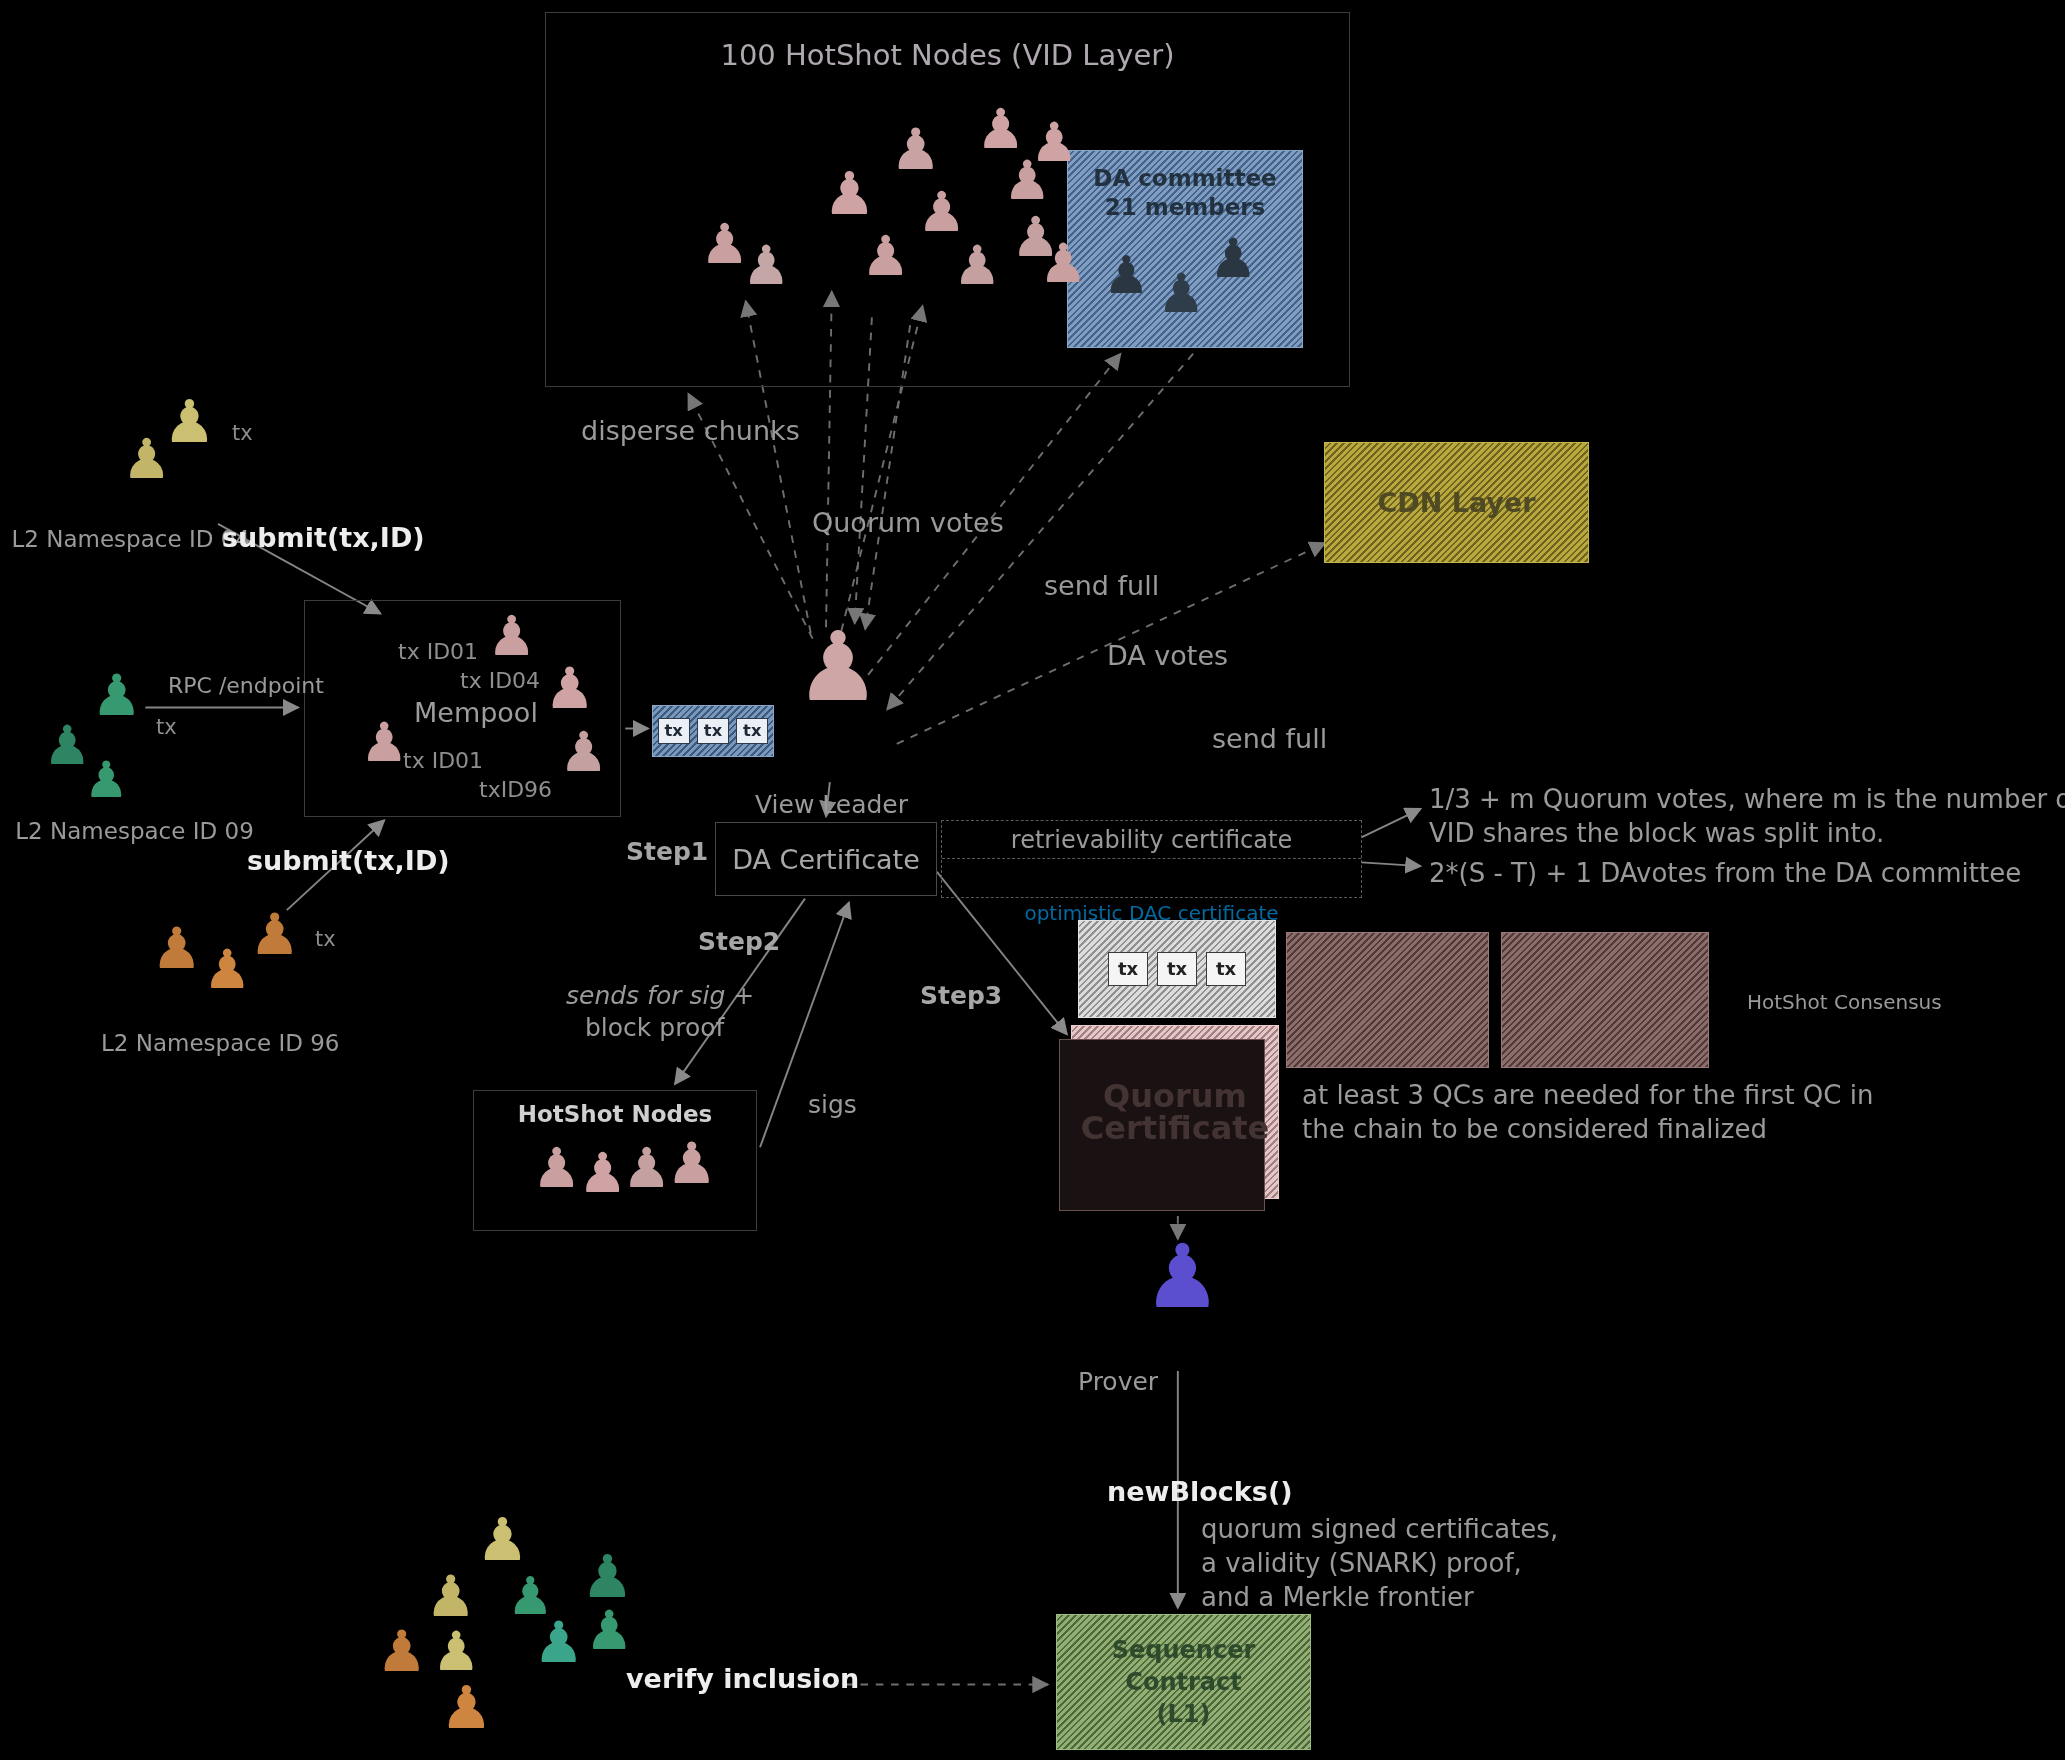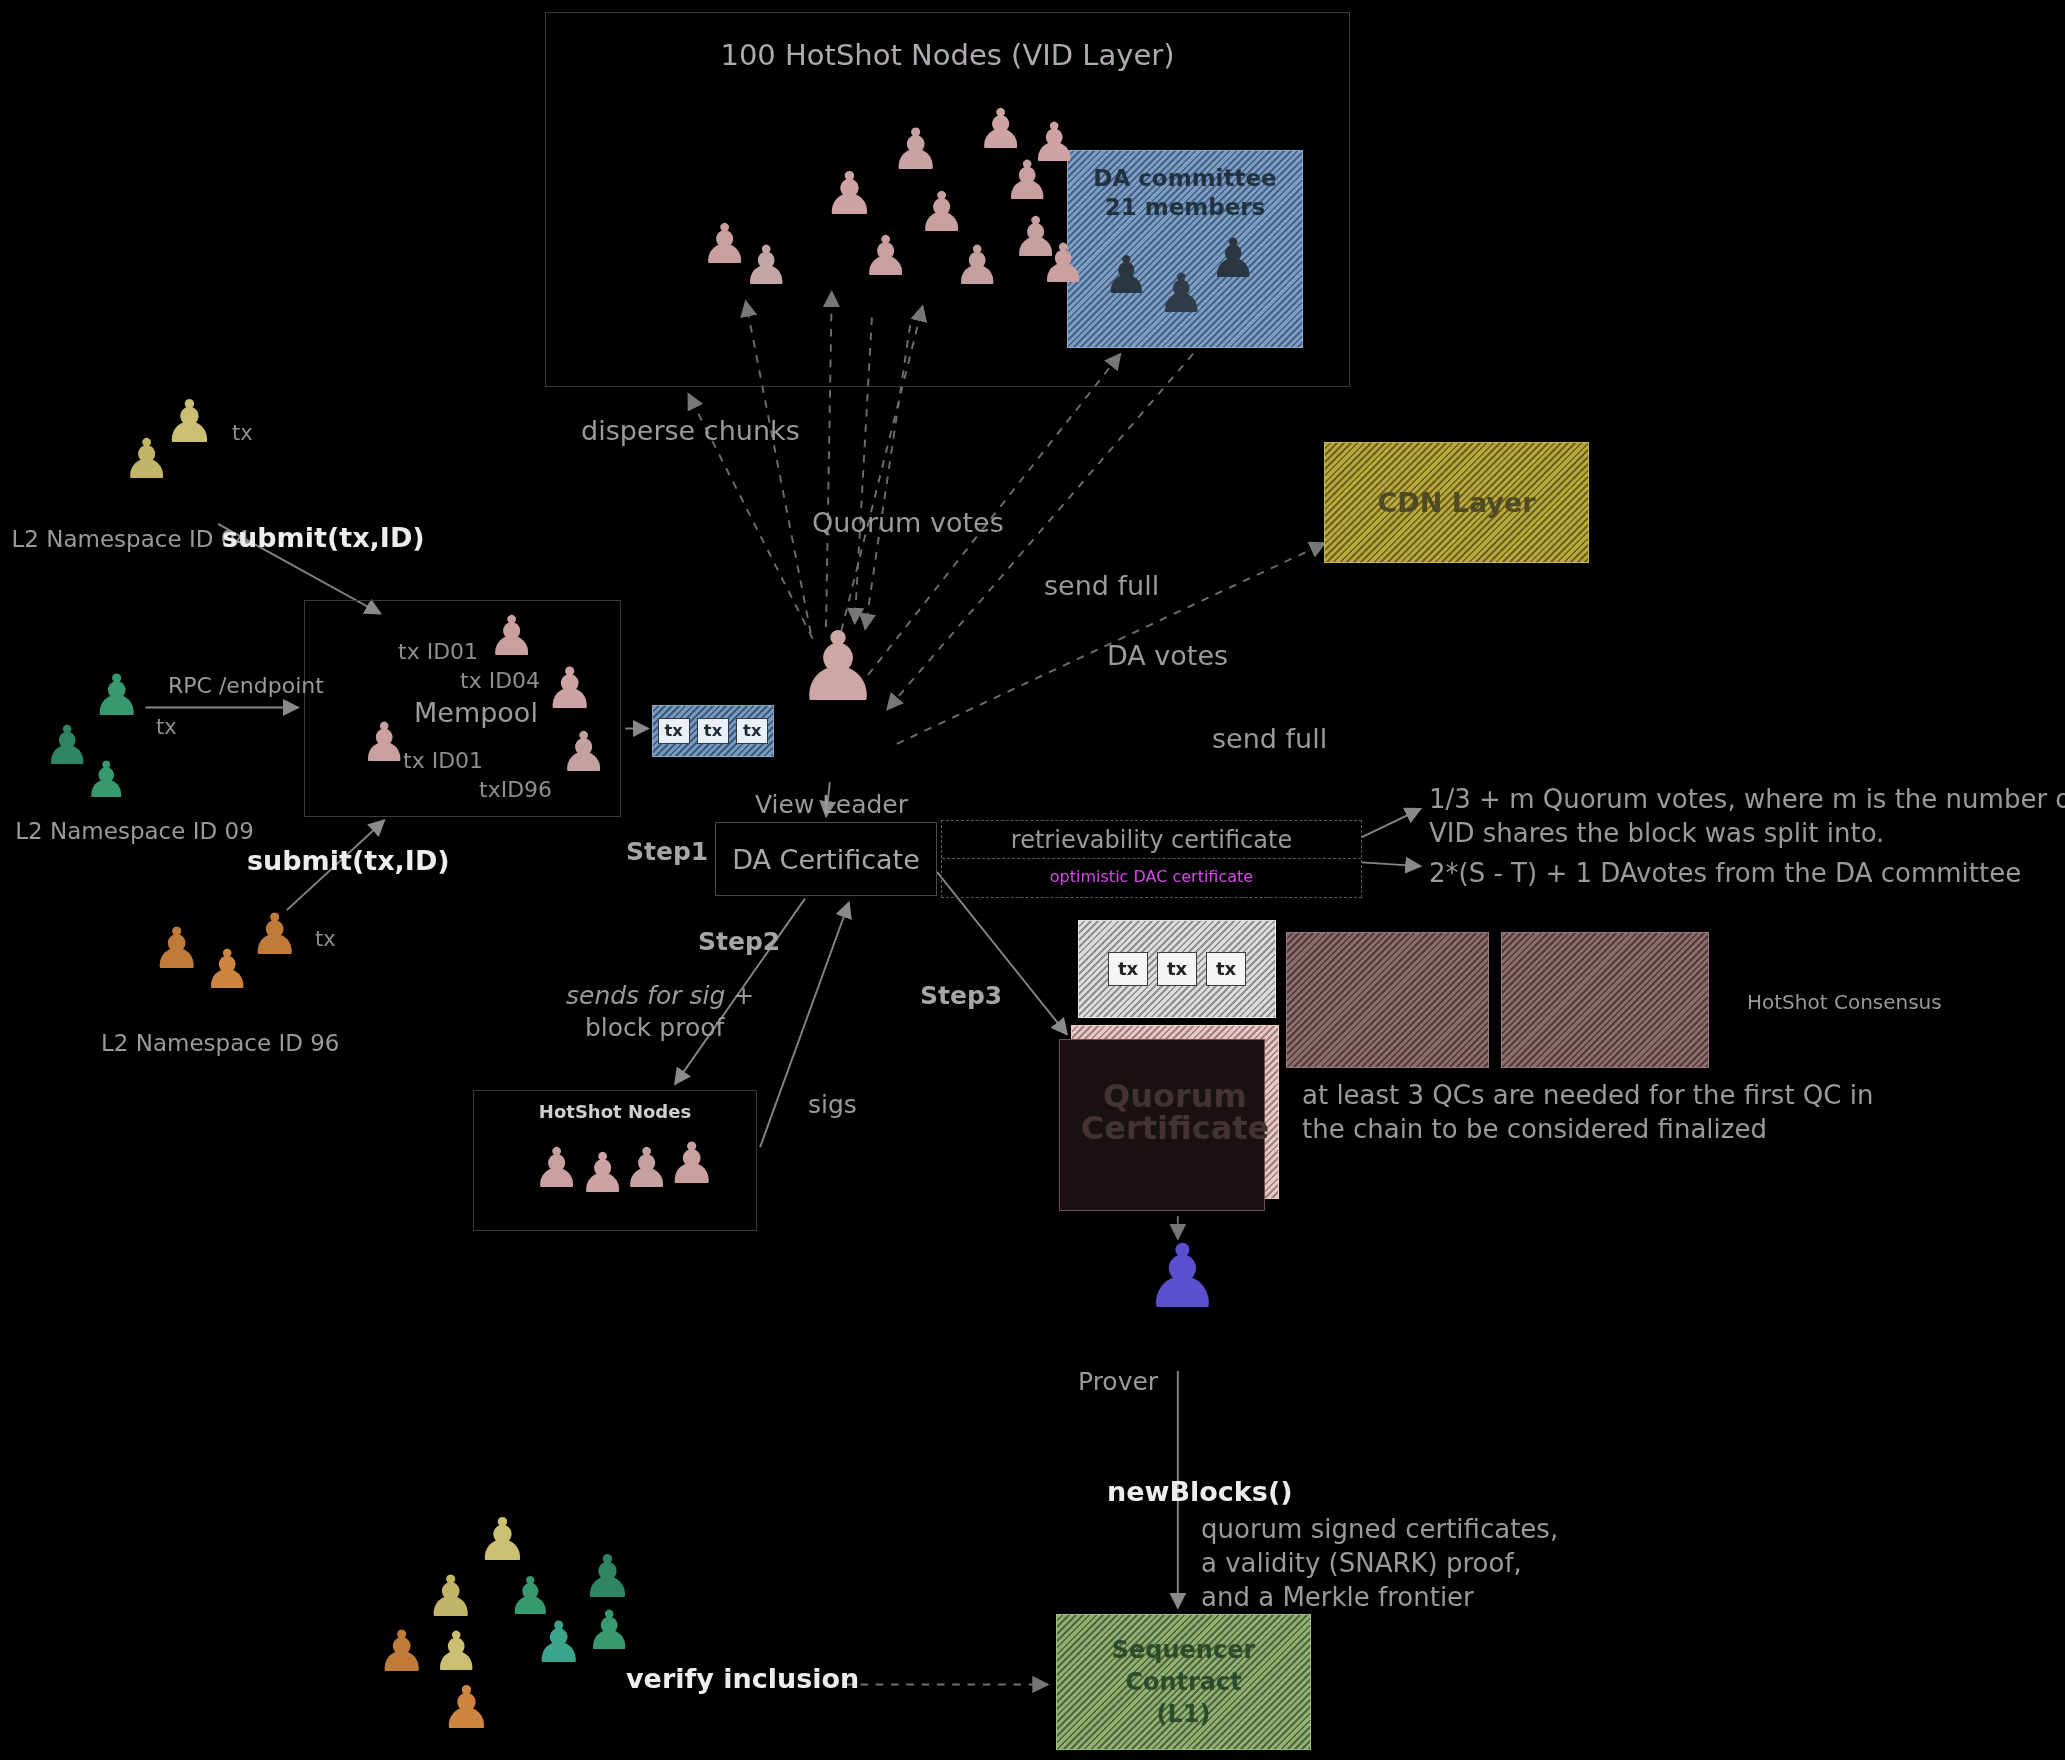--- a/index.html
+++ b/index.html
@@ -150,37 +150,37 @@
   <div class="lbl" style="left:1044px;top:570px;font-size:27px;">send full</div>
   <div class="lbl" style="left:1107px;top:640px;font-size:27px;">DA votes</div>
   <div class="lbl" style="left:1212px;top:723px;font-size:27px;">send full</div>
 
   <div class="lbl step" style="left:626px;top:837px;">Step1</div>
   <div class="box flexc" style="left:715px;top:822px;width:220px;height:72px;border-color:#4a4a4a;">
     <span style="color:#a8a8a8;font-size:27px;">DA Certificate</span>
   </div>
   <div class="dashedbox" style="left:941px;top:820px;width:419px;height:76px;">
     <div style="height:37px;display:flex;align-items:center;justify-content:center;color:#9a9a9a;font-size:24px;border-bottom:1.9px dashed #5a5a5a;">retrievability certificate</div>
-    <div style="height:35px;display:flex;align-items:center;justify-content:center;color:#d946ef;font-size:16px;">optimistic DAC certificate</div>
+    <div style="height:35px;display:flex;align-items:center;justify-content:center;color:#0369a1;font-size:20px;margin-top:36px;">optimistic DAC certificate</div>
   </div>
 
   <div class="note" style="left:1429px;top:782px;">
     <div>1/3 + m Quorum votes, where m is the number of</div>
     <div>VID shares the block was split into.</div>
   </div>
   <div class="note" style="left:1429px;top:856px;">2*(S - T) + 1 DAvotes from the DA committee</div>
 
   <div class="lbl step" style="left:698px;top:927px;">Step2</div>
   <div class="lbl" style="left:566px;top:981px;font-style:italic;">sends for sig +</div>
   <div class="lbl" style="left:585px;top:1013px;">block proof</div>
   <div class="lbl step" style="left:920px;top:981px;">Step3</div>
   <div class="lbl" style="left:808px;top:1090px;">sigs</div>
 
   <div class="box" style="left:473px;top:1090px;width:282px;height:139px;">
-    <div class="abs" style="left:0;top:9.6px;width:100%;text-align:center;color:#cfcfcf;font-weight:700;font-size:18px;">HotShot Nodes</div>
+    <div class="abs" style="left:0;top:9.6px;width:100%;text-align:center;color:#cfcfcf;font-weight:700;font-size:23px;">HotShot Nodes</div>
     <i class="pawn" style="left:58px;top:50px;font-size:55px;color:#c99f9f"></i>
     <i class="pawn" style="left:104px;top:55px;font-size:55px;color:#cfa3a3"></i>
     <i class="pawn" style="left:148px;top:50px;font-size:55px;color:#c4a0a0"></i>
     <i class="pawn" style="left:192px;top:44px;font-size:57px;color:#c99f9f"></i>
   </div>
 
   <div class="abs h-white flexc" style="left:1078px;top:920px;width:196px;height:96px;z-index:2;">
     <span class="chip-w">tx</span>
     <span class="chip-w">tx</span>
     <span class="chip-w">tx</span>

